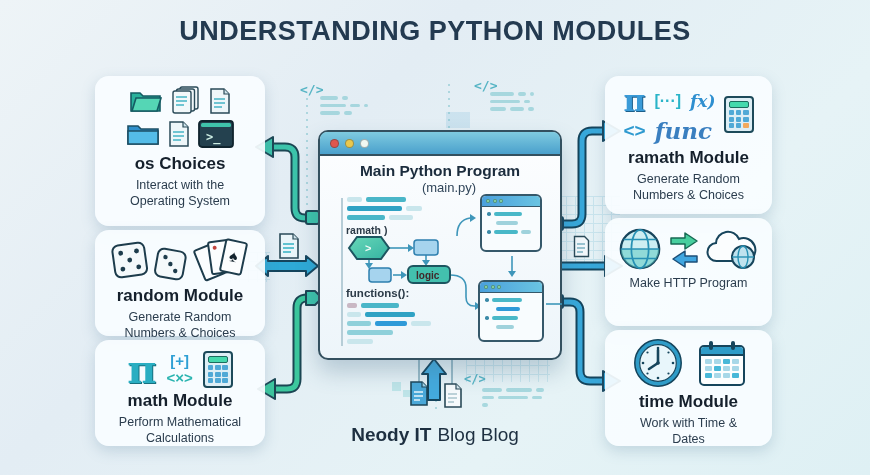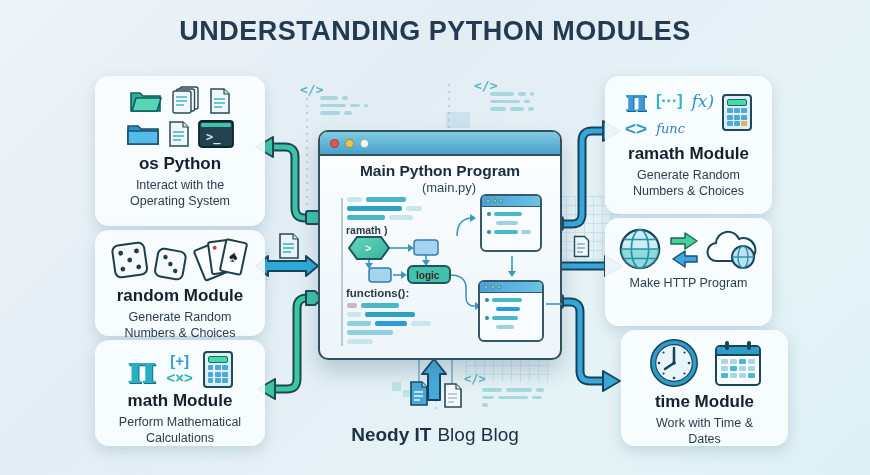--- a/index.html
+++ b/index.html
@@ -18,21 +18,21 @@
     position:absolute;background:rgba(249,253,255,.93);border-radius:14px;
     box-shadow:0 5px 14px rgba(90,130,160,.25);
     display:flex;flex-direction:column;align-items:center;text-align:center;
   }
   .card-title{font-size:17px;font-weight:800;color:#15202c;margin-top:6px;}
   .card-desc{font-size:12.5px;color:#2b3d4e;line-height:1.28;margin-top:3px;padding:0 10px;}
   .icon-row{display:flex;align-items:center;justify-content:center;gap:8px;}
   
   .pi-glyph{font-family:"DejaVu Serif",serif;font-weight:bold;line-height:1;}
   .sym{font-weight:bold;line-height:1;}
-  .sym-serif{font-family:"DejaVu Serif",serif;font-style:italic;font-weight:normal;line-height:1;}
+  .sym-serif{font-family:"DejaVu Serif",serif;font-style:italic;font-weight:bold;line-height:1;}
   
   .calc{width:30px;height:37px;border:2px solid #1d4a5a;border-radius:4px;background:#ddeef5;padding:3px;}
   .calc-screen{height:7px;background:#45d9ad;border:1px solid #1d6b5e;border-radius:2px;margin-bottom:2.5px;}
   .calc-keys{display:grid;grid-template-columns:repeat(3,1fr);gap:1.5px;}
   .calc-keys i{display:block;height:5px;background:#4fa9d6;border-radius:1px;}
   .calc-keys i.key-orange{background:#f2a95c;}
   
   .cardfan{position:relative;width:56px;height:48px;}
   .pcard{position:absolute;width:23px;height:34px;background:#fbfdfe;border:2px solid #1d3c4c;border-radius:3px;}
   .pcard .pip{position:absolute;top:3px;left:3px;width:4px;height:4px;border-radius:50%;background:#c0443e;}
@@ -279,21 +279,21 @@
             <line x1="5" y1="16" x2="16" y2="16"></line>
             <line x1="5" y1="20" x2="13" y2="20"></line>
           </g>
       </svg>
       <svg width="36" height="28" viewBox="0 0 36 28">
         <rect x="1" y="1" width="34" height="26" rx="3" fill="#24414f" stroke="#10242e" stroke-width="1.8"></rect>
         <rect x="3" y="3" width="30" height="4" rx="1.5" fill="#3fc3ab"></rect>
         <text x="8" y="21" font-size="12" font-weight="bold" fill="#cdeee4" font-family="DejaVu Sans Mono,monospace">&gt;_</text>
       </svg>
     </div>
-    <div class="card-title">os Python</div>
+    <div class="card-title">os Choices</div>
     <div class="card-desc" style="max-width:150px;">Interact with the Operating System</div>
   </div>
 
   <div class="card" style="left:95px;top:230px;width:170px;height:106px;">
     <div class="icon-row" style="margin-top:6px;gap:4px;">
       <svg width="84" height="50" viewBox="0 0 84 50">
         <g transform="rotate(-8 22 26)">
           <rect x="6" y="8" width="32" height="32" rx="6" fill="#f4f9fb" stroke="#1d3c4c" stroke-width="2"></rect>
           <circle cx="14" cy="16" r="2.4" fill="#1d3c4c"></circle>
             <circle cx="30" cy="16" r="2.4" fill="#1d3c4c"></circle>
@@ -351,21 +351,21 @@
   <div class="card" style="left:605px;top:76px;width:167px;height:138px;">
     <div class="icon-row" style="margin-top:10px;gap:8px;">
       <span style="display:flex;flex-direction:column;gap:3px;align-items:flex-start;">
         <span class="icon-row" style="gap:9px;">
           <span class="pi-glyph" style="font-size:30px;color:#3a9bd8;text-shadow:1px 1px 0 #1d5f8a;">π</span>
           <span class="sym" style="font-size:16px;color:#2ab4c8;">[···]</span>
           <span class="sym-serif" style="font-size:17px;color:#2e8fd0;">fx)</span>
         </span>
         <span class="icon-row" style="gap:9px;">
           <span class="sym" style="font-size:19px;color:#2f9ad0;">&lt;&gt;</span>
-          <span class="sym-serif" style="font-size:13px;color:#3a7fc0;">func</span>
+          <span class="sym-serif" style="font-size:23px;color:#3a7fc0;">func</span>
         </span>
       </span>
       <div class="calc">
         <div class="calc-screen"></div>
         <div class="calc-keys">
             <i></i>
             <i></i>
             <i></i>
             <i></i>
             <i></i>
@@ -397,21 +397,21 @@
       <svg width="56" height="44" viewBox="0 0 56 44">
         <path d="M12 34 a9 9 0 0 1 -1 -18 a12 12 0 0 1 23 -4 a9 9 0 0 1 9 22 z" fill="#fbfdfe" stroke="#17455c" stroke-width="2"></path>
         <circle cx="38" cy="30" r="11" fill="#bfe2ee" stroke="#17455c" stroke-width="2"></circle>
         <ellipse cx="38" cy="30" rx="5" ry="11" fill="none" stroke="#2791b4" stroke-width="1.4"></ellipse>
         <line x1="27" y1="30" x2="49" y2="30" stroke="#2791b4" stroke-width="1.4"></line>
       </svg>
     </div>
     <div class="card-desc">Make HTTP Program</div>
   </div>
 
-  <div class="card" style="left:605px;top:330px;width:167px;height:116px;margin-left:16px;">
+  <div class="card" style="left:605px;top:330px;width:167px;height:116px;">
     <div class="icon-row" style="margin-top:8px;gap:16px;">
       <svg width="50" height="50" viewBox="0 0 50 50">
         <circle cx="25" cy="25" r="21" fill="#e8f6fb" stroke="#2f9cc8" stroke-width="5"></circle>
         <circle cx="25" cy="25" r="23.2" fill="none" stroke="#16455c" stroke-width="1.5"></circle>
         <circle cx="25" cy="25" r="18.3" fill="none" stroke="#16455c" stroke-width="1.2"></circle>
         <g fill="#16455c">
           <circle cx="25" cy="10" r="1.3"></circle>
             <circle cx="25" cy="40" r="1.3"></circle>
             <circle cx="10" cy="25" r="1.3"></circle>
             <circle cx="40" cy="25" r="1.3"></circle>

